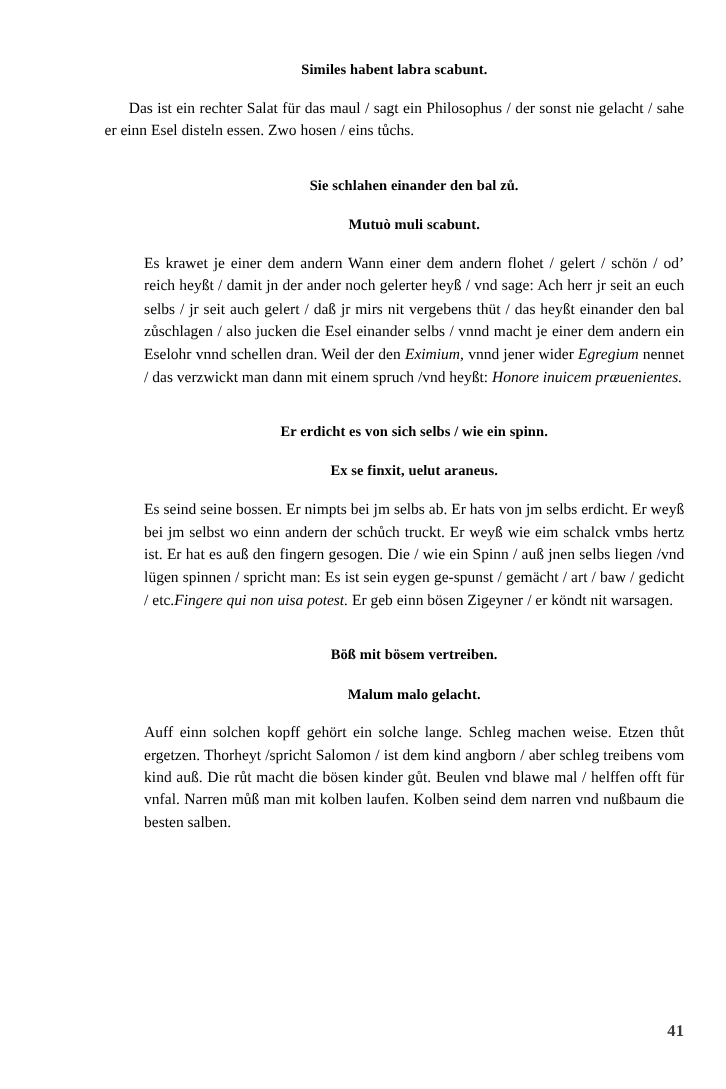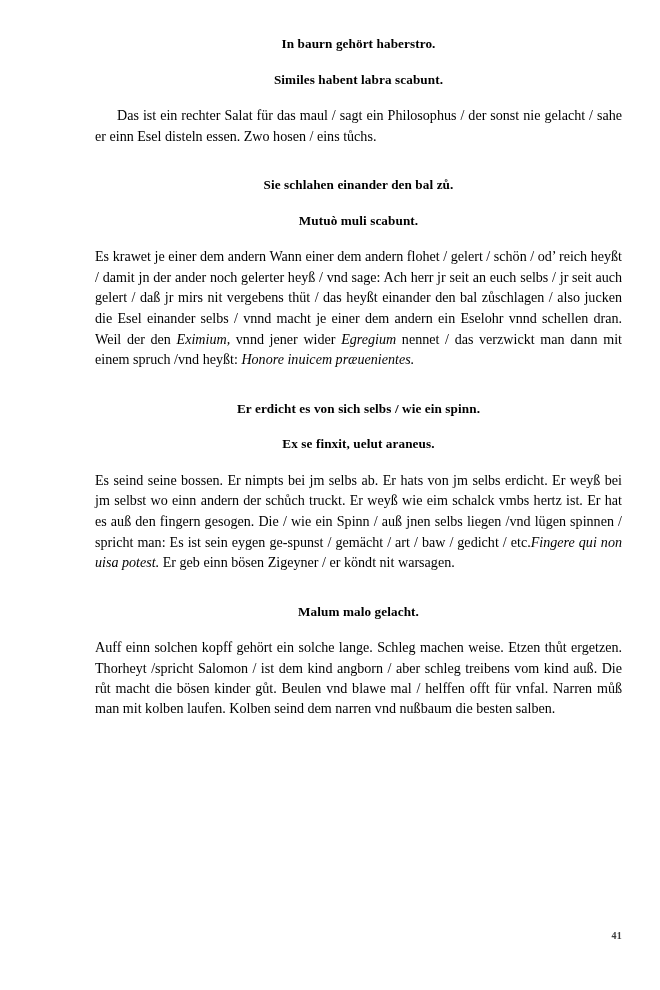--- a/index.html
+++ b/index.html
@@ -56,20 +56,21 @@
     margin: 0;
     hyphens: none;
   }
 
   
   .section {
     margin: 0;
   }
   .section + .section {
     margin-top: 31px;
+    margin-left: 36px;
   }
   .sec-body {
     margin-top: 17px;
   }
 
   .para em, .ital {
     font-style: italic;
   }
 
   .runon-indent {
@@ -77,38 +78,37 @@
     width: 22px;
   }
 
   
   .folio {
     position: absolute;
     left: 0;
     top: 930px;
     width: 622px;
     text-align: right;
-    font-size: 10px;
+    font-size: 15px;
     font-weight: bold;
     color: #3a3a3a;
     letter-spacing: 0.2px;
   }
 
   
   .sec-4 .para { line-height: 20.4px; }
 </style>
 </head>
 <body>
 
 <div class="page">
 
   <div class="content">
 
     <div class="section sec-1">
-      <p class="heading heading-de">In baurn gehört haberstro.</p>
       <p class="heading heading-la">Similes habent labra scabunt.</p>
       <div class="sec-body">
         <p class="para"><span class="runon-indent"></span><span>Das ist ein rechter Salat für das maul / sagt ein Philosophus / der sonst nie gelacht / sahe er einn Esel disteln essen. Zwo hosen / eins tůchs.</span>
         </p>
       </div>
     </div>
 
     <div class="section sec-2">
       <p class="heading heading-de">Sie schlahen einander den bal zů.</p>
       <p class="heading heading-la">Mutuò muli scabunt.</p>
@@ -119,20 +119,21 @@
 
     <div class="section sec-3">
       <p class="heading heading-de">Er erdicht es von sich selbs / wie ein spinn.</p>
       <p class="heading heading-la">Ex se finxit, uelut araneus.</p>
       <div class="sec-body">
         <p class="para"><span>Es seind seine bossen. Er nimpts bei jm selbs ab. Er hats von jm selbs erdicht. Er weyß bei jm selbst wo einn andern der schůch truckt. Er weyß wie eim schalck vmbs hertz ist. Er hat es auß den fingern gesogen. Die / wie ein Spinn / auß jnen selbs liegen /vnd lügen spinnen / spricht man: Es ist sein eygen ge-spunst / gemächt / art / baw / gedicht / etc.</span><em class="ital">Fingere qui non uisa potest.</em><span> Er geb einn bösen Zigeyner / er köndt nit warsagen.</span></p>
       </div>
     </div>
 
     <div class="section sec-4">
+      <p class="heading heading-de">Böß mit bösem vertreiben.</p>
       <p class="heading heading-la">Malum malo gelacht.</p>
       <div class="sec-body">
         <p class="para"><span>Auff einn solchen kopff gehört ein solche lange. Schleg machen weise. Etzen thůt ergetzen. Thorheyt /spricht Salomon / ist dem kind angborn / aber schleg treibens vom kind auß. Die růt macht die bösen kinder gůt. Beulen vnd blawe mal / helffen offt für vnfal. Narren můß man mit kolben laufen. Kolben seind dem narren vnd nußbaum die besten salben.</span></p>
       </div>
     </div>
 
   </div>
 
   <div class="folio">41</div>
 

